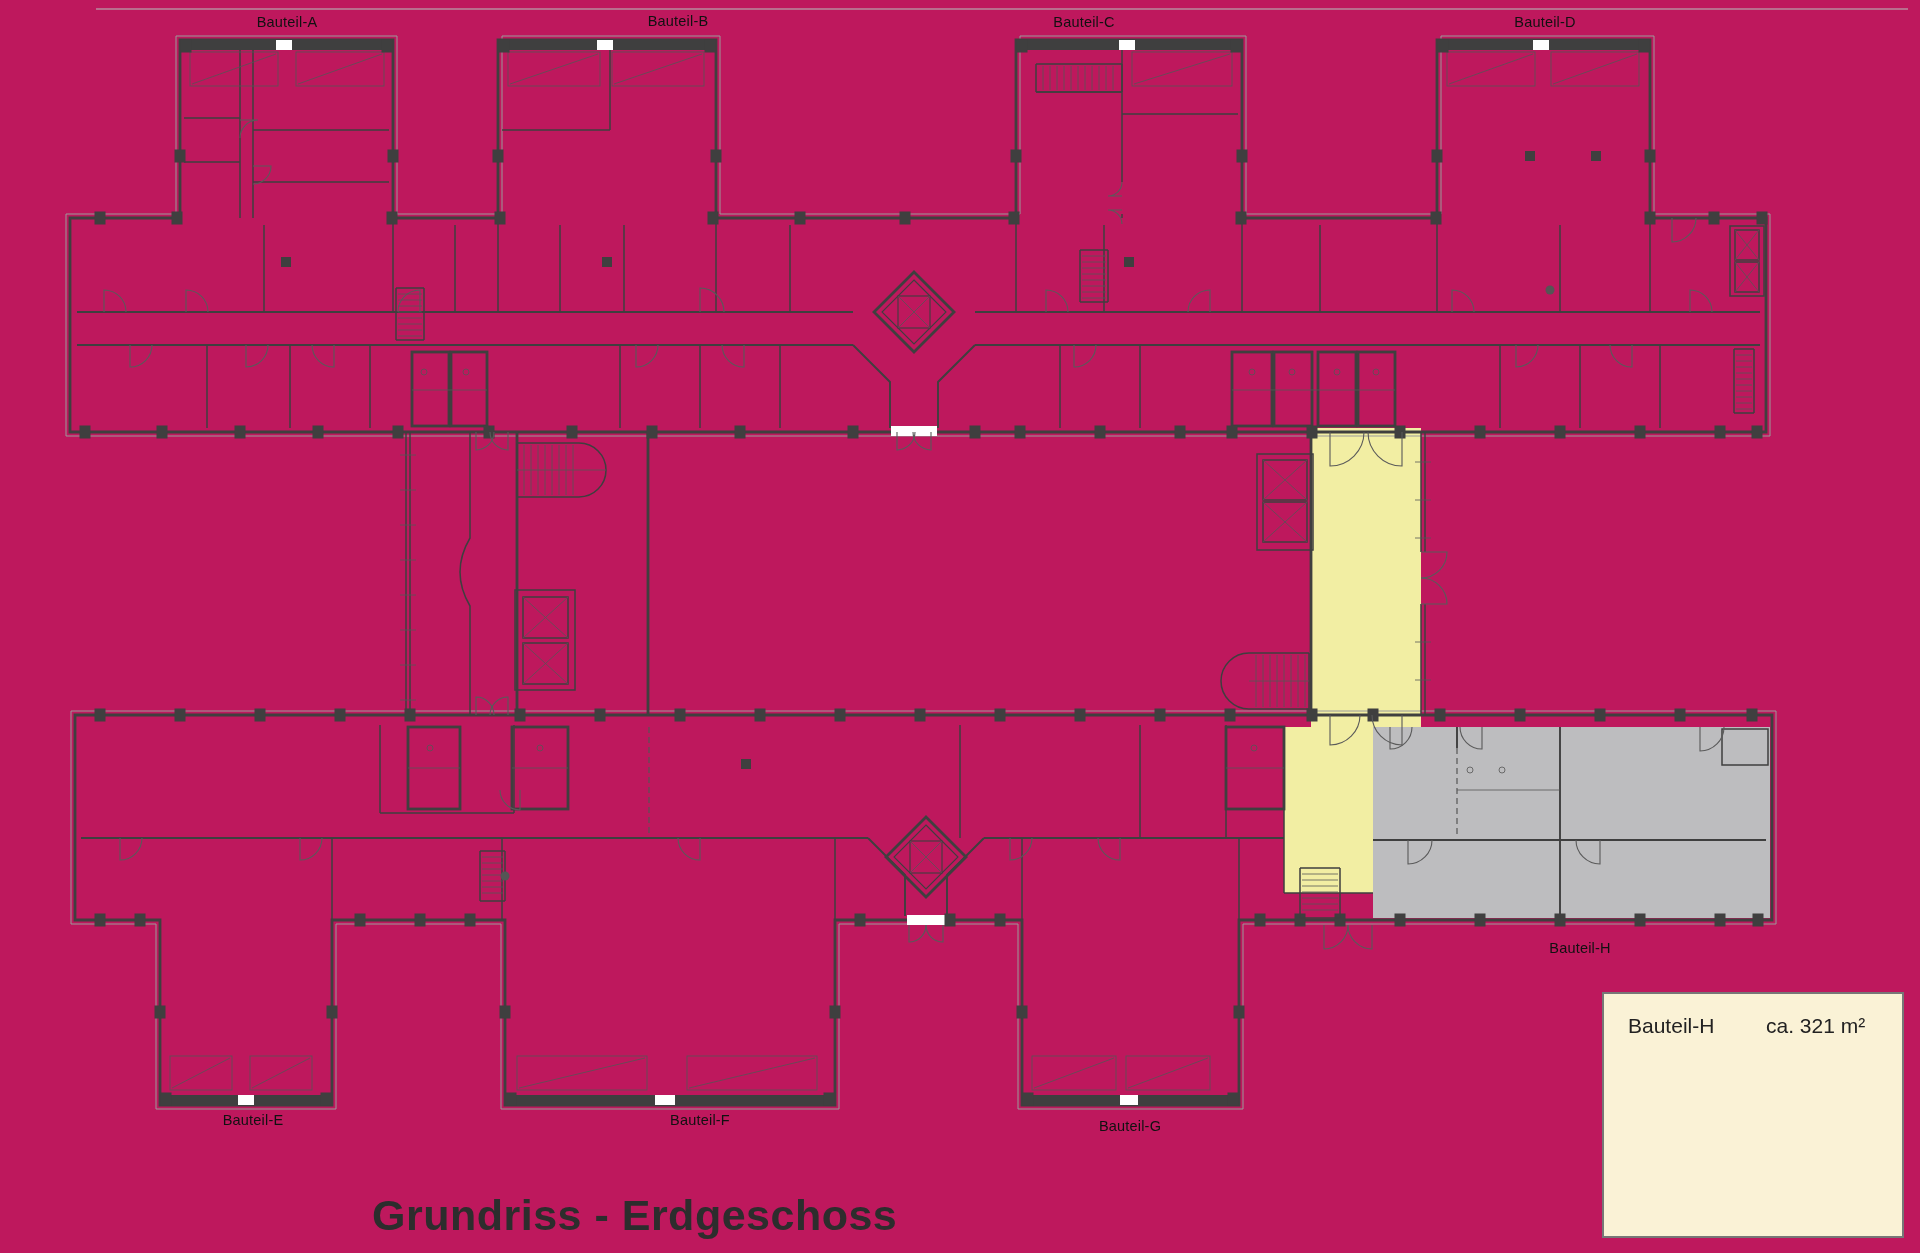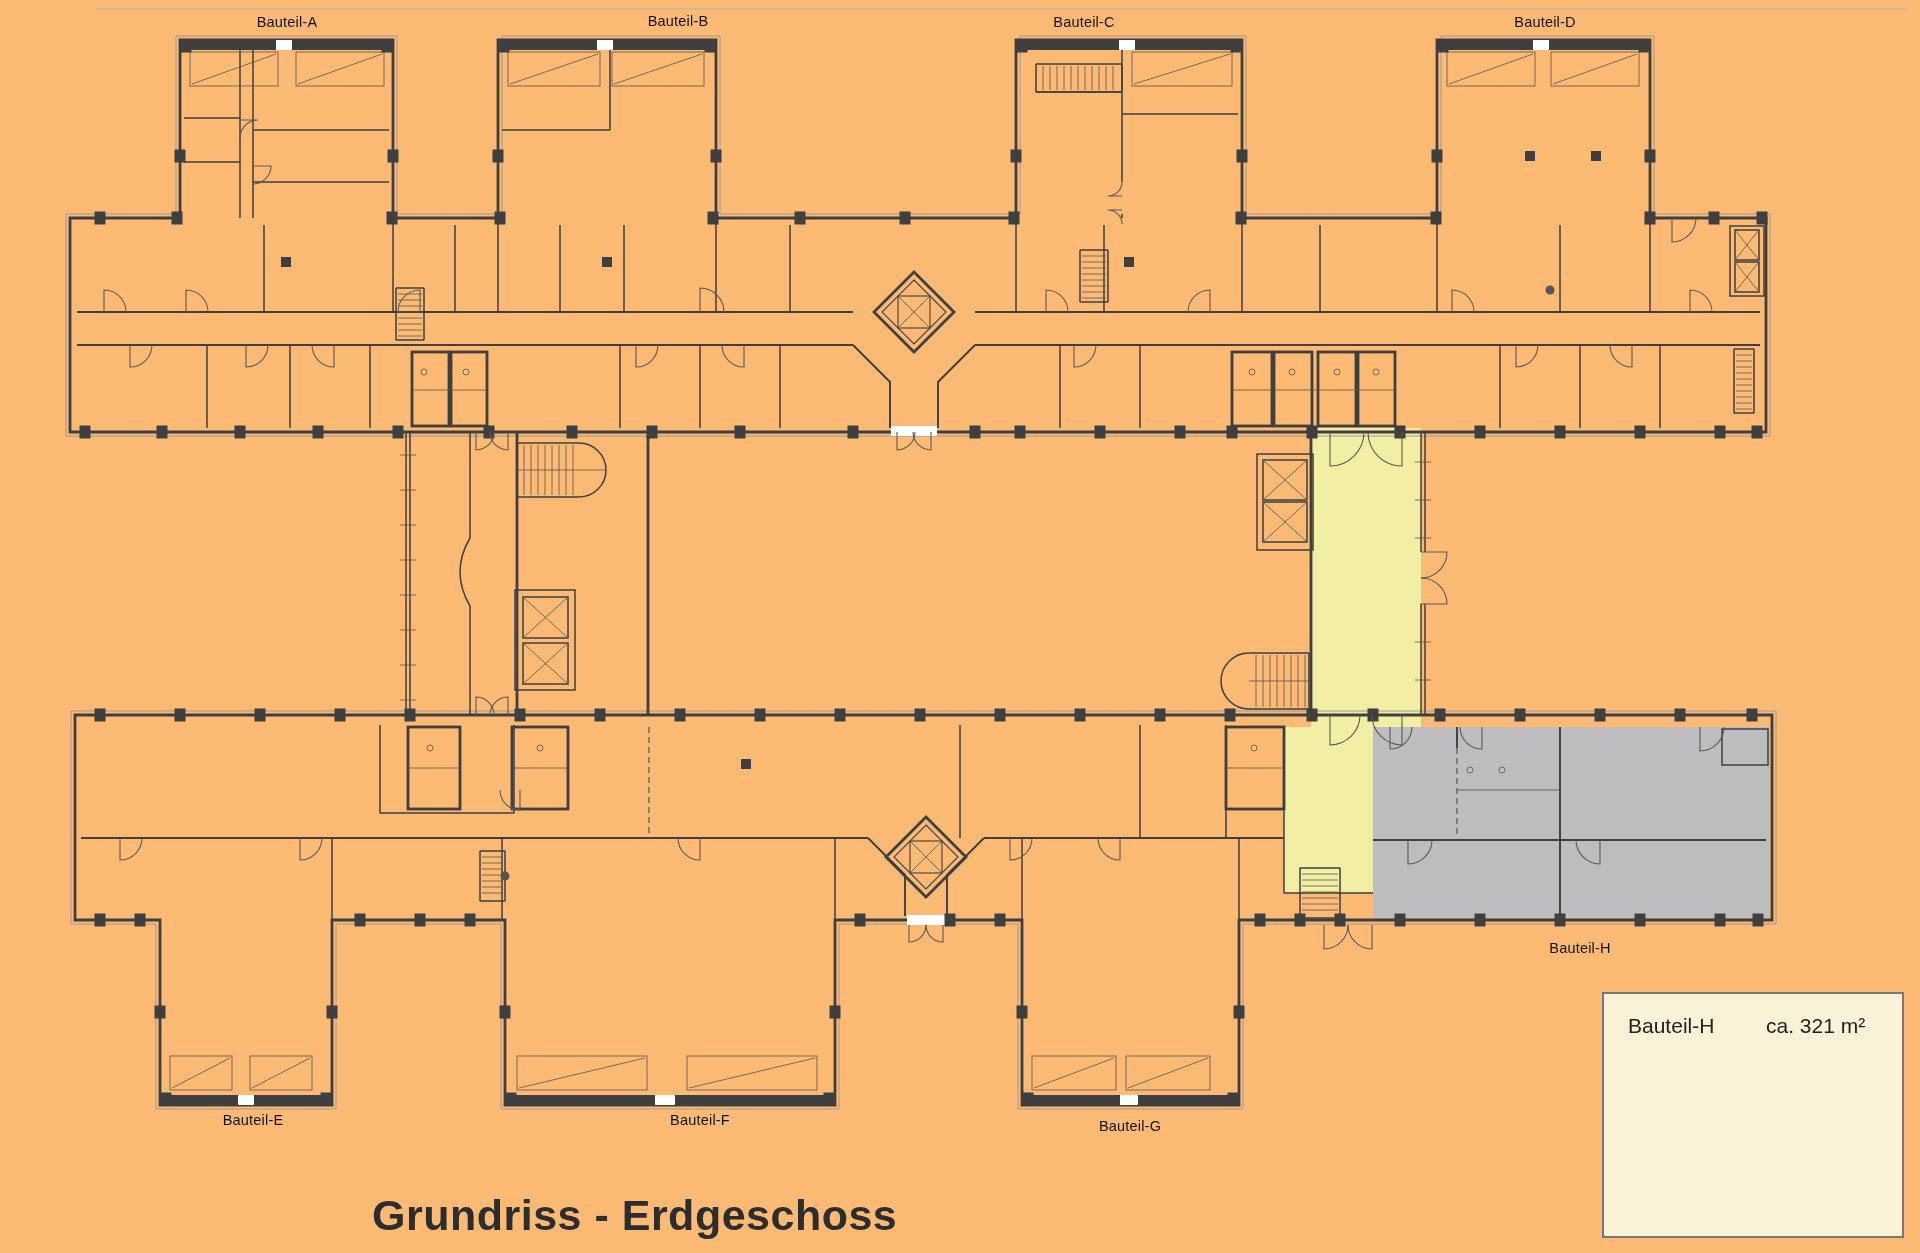--- a/index.html
+++ b/index.html
@@ -1,20 +1,20 @@
 <!DOCTYPE html>
 <html style="--yellow: #f2eea3; --gray: #bdbdbf; --legend-bg: #faf2d6; --wall: #3f3f3f; --wall-light: #9a9a9a; --text: #111111; --title: #2d2d2d; --legend: #faf2d6;"><head>
 <meta charset="utf-8">
 <style>
   :root{
     --yellow:#f2eea3; --gray:#bdbdbf; --legend:#faf2d6;
     --wall:#3f3f3f; --wall-light:#9a9a9a; --text:#111111; --title:#2d2d2d;
   }
   html,body{margin:0;padding:0;background:#e8e8e8;}
-  .page{width:1920px;height:1253px;background:#fdba74;position:relative;overflow:hidden;
+  .page{width:1920px;height:1253px;background:#be185d;position:relative;overflow:hidden;
         font-family:"Liberation Sans",sans-serif;}
   svg{display:block}
   .w1{stroke:var(--wall);stroke-width:1.1;fill:none}
   .w15{stroke:var(--wall);stroke-width:1.5;fill:none}
   .w2{stroke:var(--wall);stroke-width:1.9;fill:none}
   .w3{stroke:var(--wall);stroke-width:2.8;fill:none}
   .ol{stroke:var(--wall-light);stroke-width:1;fill:none}
   .arc{stroke:#5a5a5a;stroke-width:1.1;fill:none}
   .thin{stroke:#555;stroke-width:.8;fill:none}
   .dash{stroke:#555;stroke-width:1.2;fill:none;stroke-dasharray:6 4}

